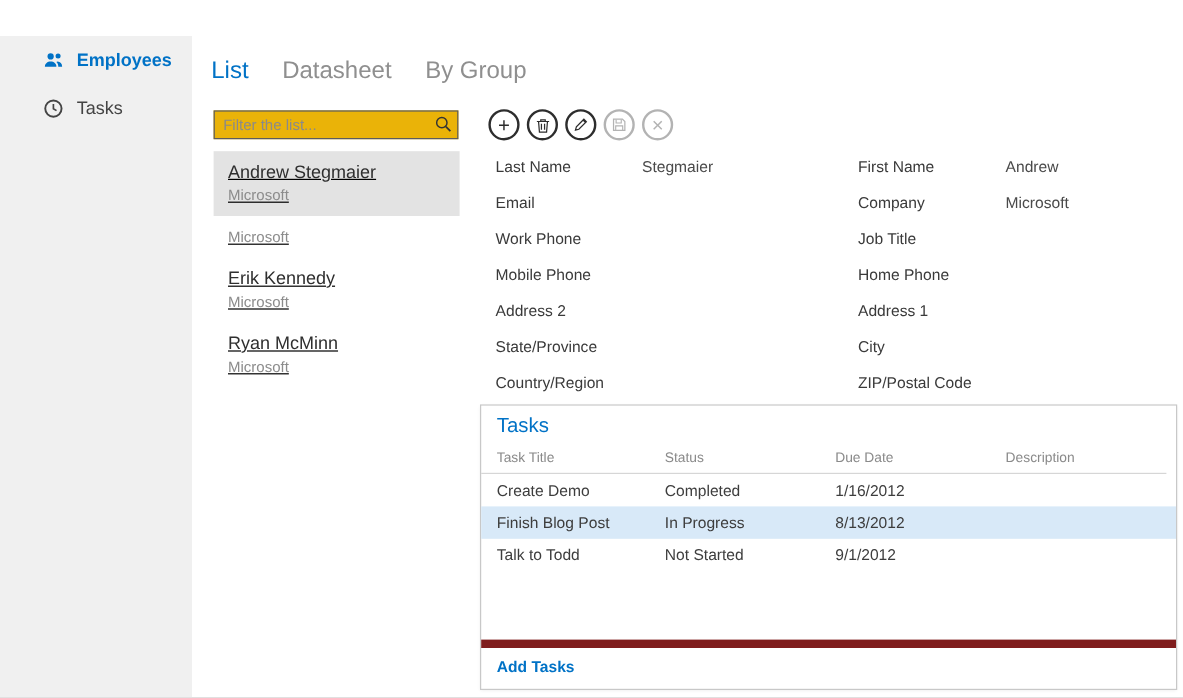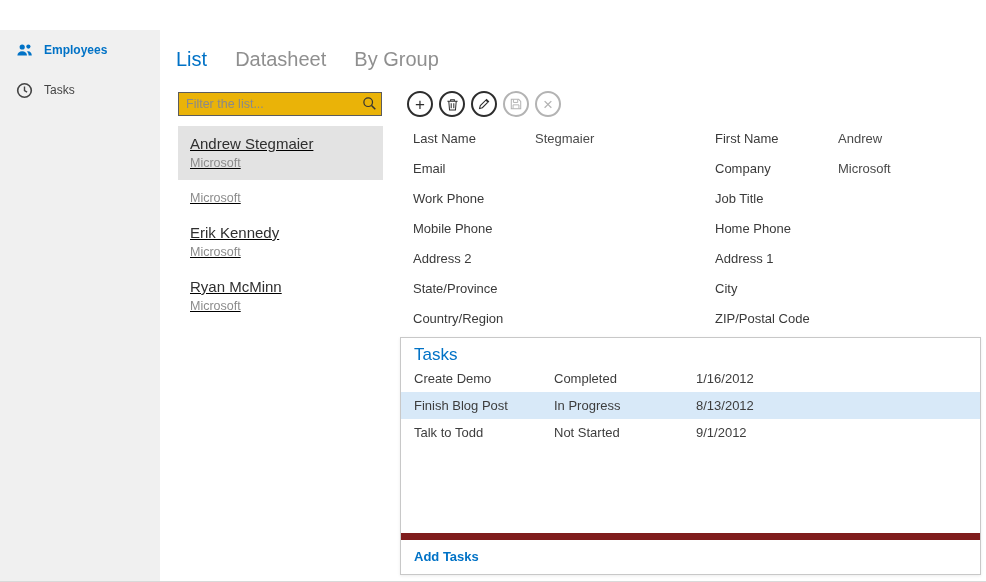--- a/index.html
+++ b/index.html
@@ -25,22 +25,22 @@
   .topbar .crumb-sep { color:#9cc7ea; font-size:11px; margin:0 11px; }
   .topbar .app-title { color:#cfe4f5; }
 
   
   .sidebar {
     position:absolute; top:30px; left:0; bottom:0; width:160px;
     background:#f0f0f0;
   }
   .side-item {
     display:flex; align-items:center;
-    height:40px; padding-left:16px; cursor:pointer;
-    font-size:12px; color:#444;
+    height:40px; padding-left:36px; cursor:pointer;
+    font-size:15px; color:#444;
   }
   .side-item .s-icon { width:17px; height:17px; margin-right:11px; display:inline-flex; }
   .side-item.active { color:#0072c6; font-weight:bold; }
 
   
   .view-tabs {
     position:absolute; left:176px; top:48px;
     display:flex; gap:28px;
     font-size:20px;
   }
@@ -246,20 +246,26 @@
 
     <div class="f-label">Country/Region</div>
     <div class="f-value"></div>
     <div class="f-label">ZIP/Postal Code</div>
     <div class="f-value"></div>
   </div>
 
   <section class="tasks-panel">
     <div class="panel-title">Tasks</div>
 
+    <div class="task-grid-head">
+      <span>Task Title</span>
+      <span>Status</span>
+      <span>Due Date</span>
+      <span>Description</span>
+    </div>
 
     <div class="task-row">
       <span>Create Demo</span>
       <span>Completed</span>
       <span>1/16/2012</span>
       <span></span>
     </div>
     <div class="task-row selected">
       <span>Finish Blog Post</span>
       <span>In Progress</span>

